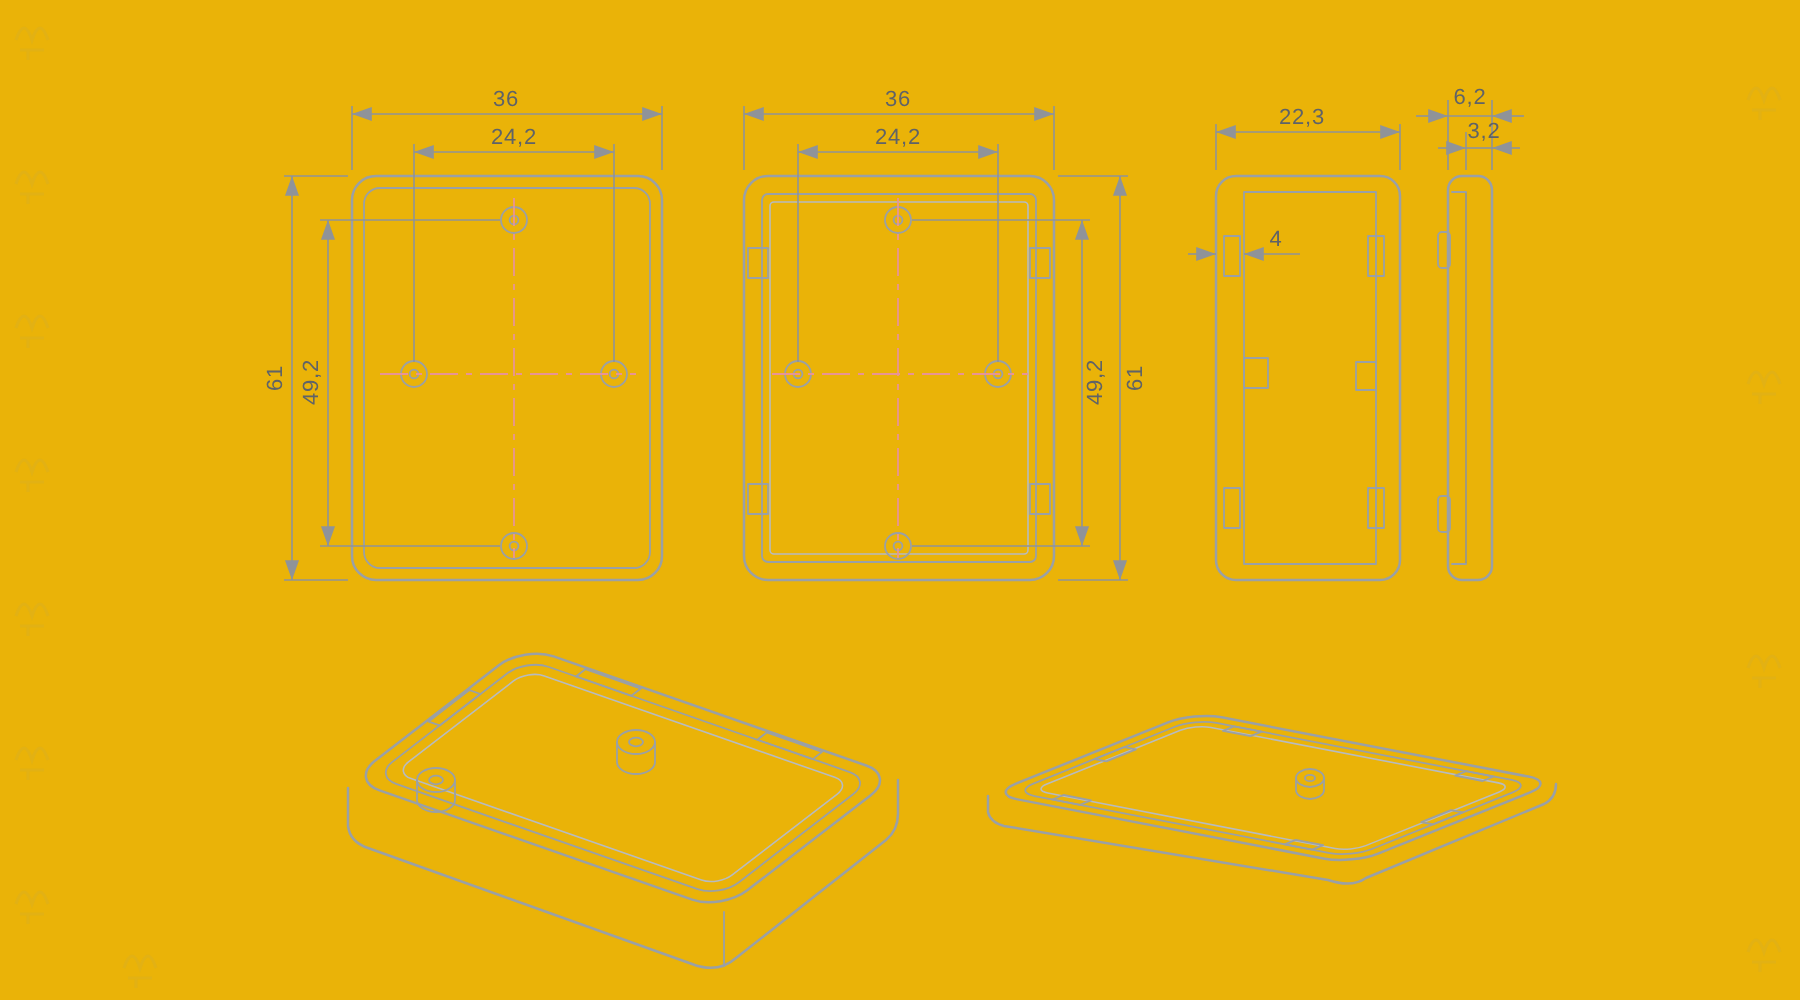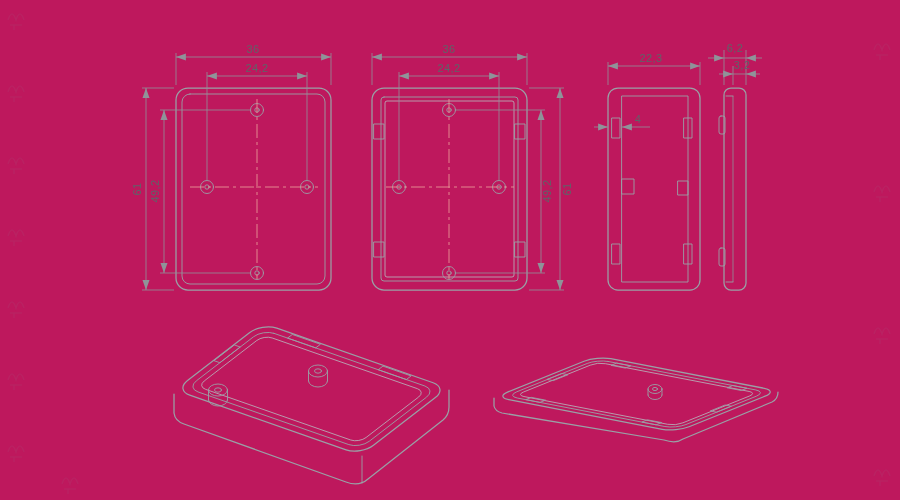--- a/index.html
+++ b/index.html
@@ -1,16 +1,16 @@
 <!DOCTYPE html>
 <html><head>
 <meta charset="utf-8">
 <style>
   html,body{margin:0;padding:0;background:#fff;}
-  .stage{position:relative;width:900px;height:500px;background:#be185d;overflow:hidden;
+  .stage{position:relative;width:900px;height:500px;background:#eab308;overflow:hidden;
          font-family:"Liberation Sans", sans-serif;}
   svg{position:absolute;left:0;top:0;}
   
   .ln  {fill:none;stroke:#9aa0a6;stroke-width:1.25;stroke-linejoin:round;stroke-linecap:round;}
   .ln2 {fill:none;stroke:#9aa0a6;stroke-width:.9;stroke-linejoin:round;stroke-linecap:round;}
   .ln3 {fill:none;stroke:#b7bbc0;stroke-width:.8;stroke-linejoin:round;}
   
   .dl  {fill:none;stroke:#8f9399;stroke-width:.8;}
   
   .cl  {fill:none;stroke:#e89494;stroke-width:.9;stroke-dasharray:14 4 3 4;}

